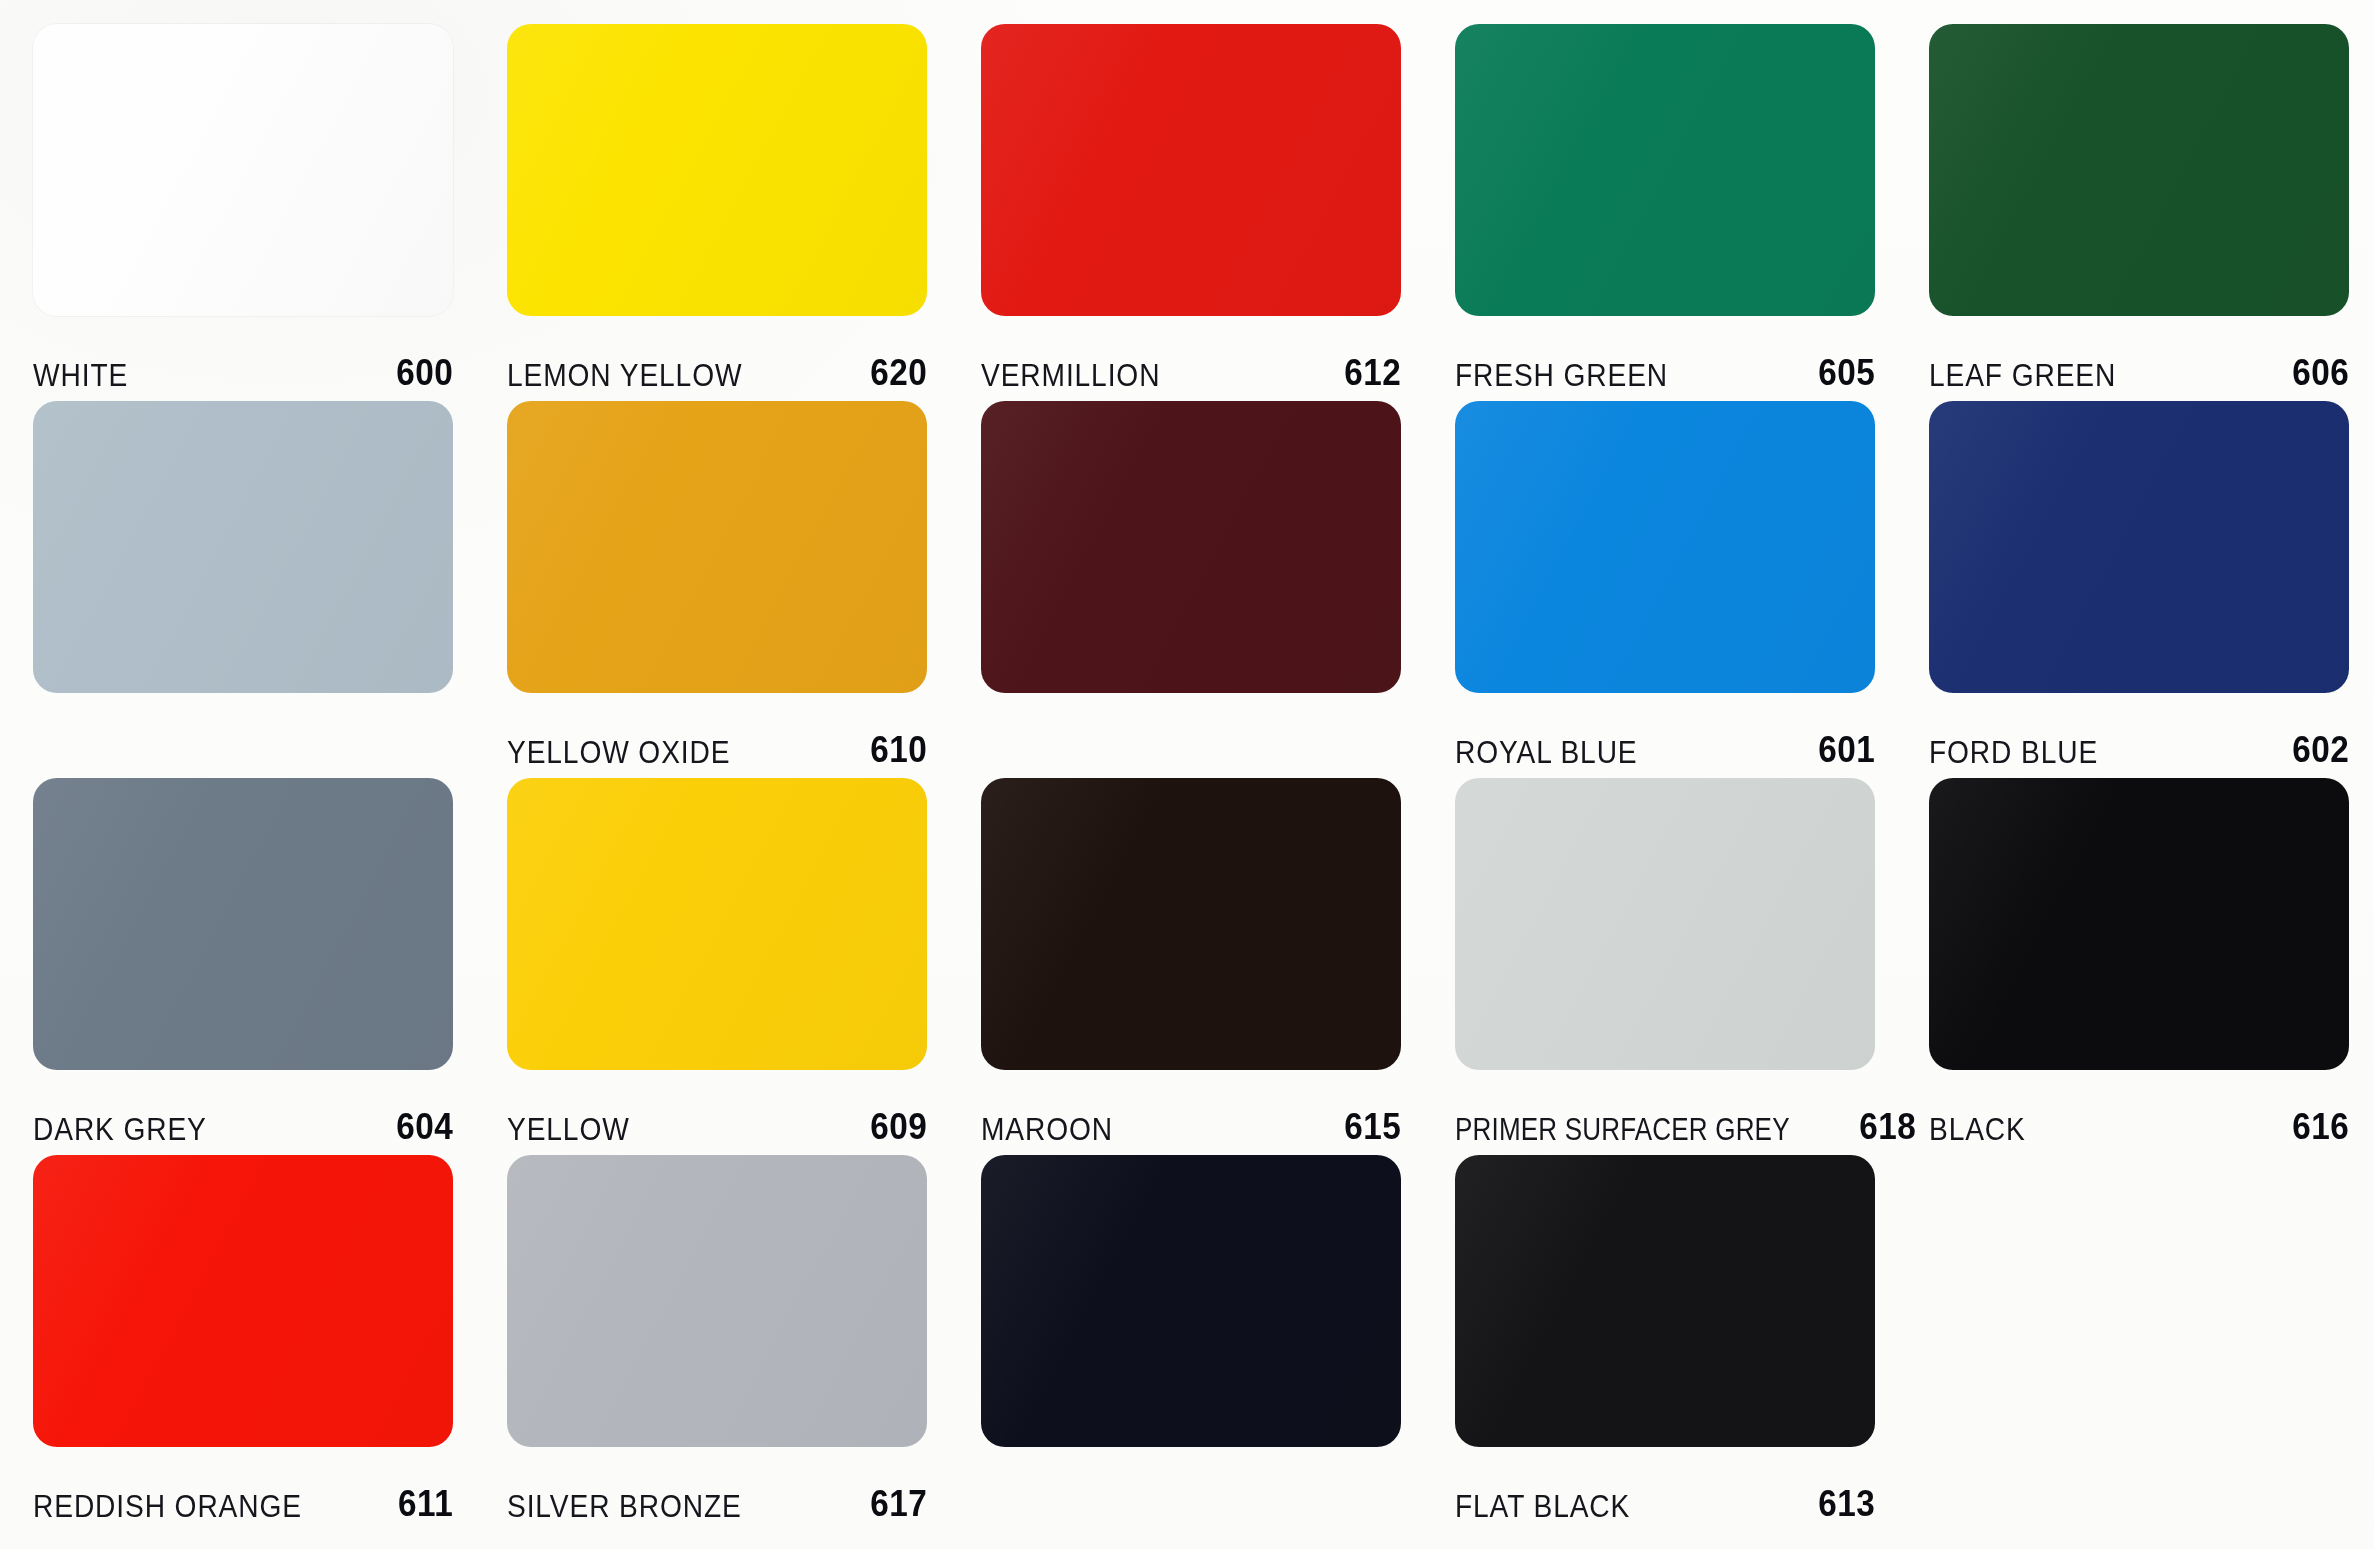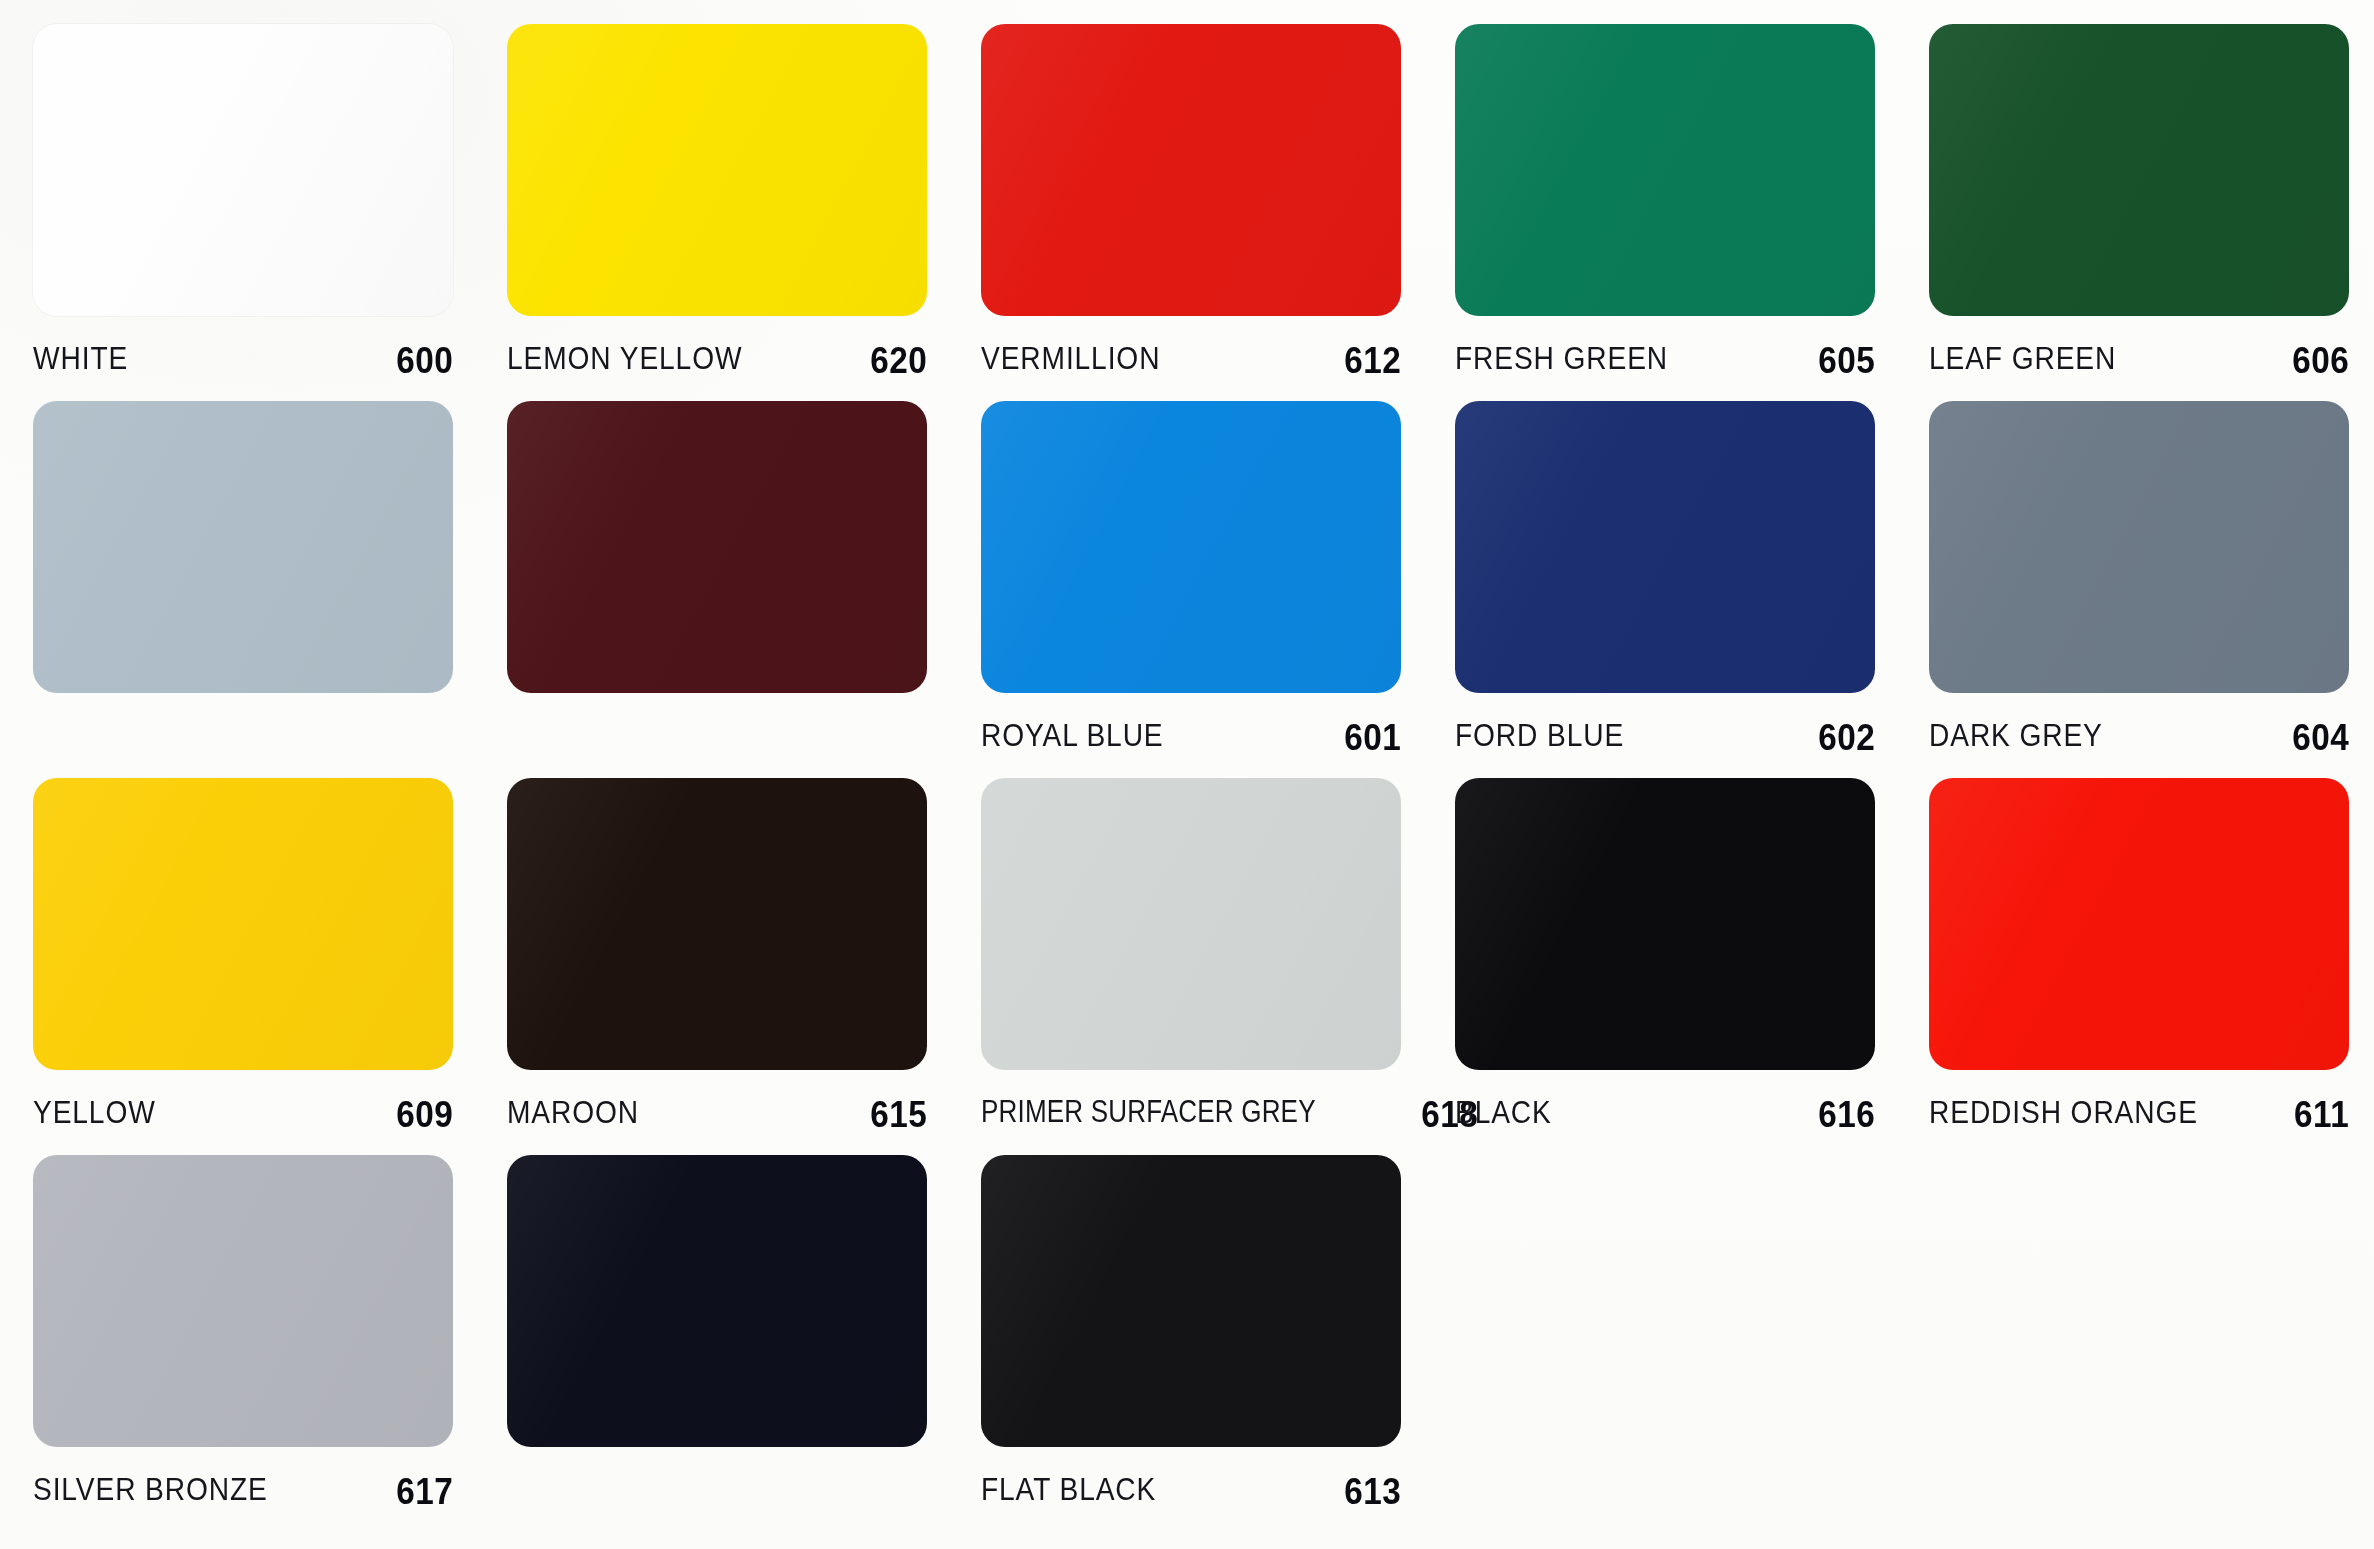--- a/index.html
+++ b/index.html
@@ -72,26 +72,25 @@
     pointer-events: none;
   }
 
   
   .chip.is-white {
     box-shadow: 0 0 0 0.9px rgba(0,0,0,0.035);
   }
 
   .chip-caption {
     display: flex;
-    align-items: flex-start;
+    align-items: flex-end;
     justify-content: space-between;
     width: 420px;
-    margin-top: 24px;
+    margin-top: 36px;
     white-space: nowrap;
-    gap: 36px;
   }
 
   .chip-name {
     font-size: 32px;
     letter-spacing: 1px;
     color: #15161c;
     font-weight: 400;
     transform: scaleX(0.88);
     transform-origin: left center;
   }
@@ -150,20 +149,27 @@
         <div class="chip" style="background-color: rgb(23, 82, 42);"></div>
         <div class="chip-caption">
           <span class="chip-name">LEAF GREEN</span>
           <span class="chip-code">606</span>
         </div>
       </div>
       <div class="swatch-cell">
         <div class="chip" style="background-color: rgb(175, 190, 200);"></div>
       </div>
       <div class="swatch-cell">
+        <div class="chip" style="background-color: rgb(229, 163, 24);"></div>
+        <div class="chip-caption">
+          <span class="chip-name">YELLOW OXIDE</span>
+          <span class="chip-code">610</span>
+        </div>
+      </div>
+      <div class="swatch-cell">
         <div class="chip" style="background-color: rgb(77, 20, 25);"></div>
       </div>
       <div class="swatch-cell">
         <div class="chip" style="background-color: rgb(11, 134, 222);"></div>
         <div class="chip-caption">
           <span class="chip-name">ROYAL BLUE</span>
           <span class="chip-code">601</span>
         </div>
       </div>
       <div class="swatch-cell">

